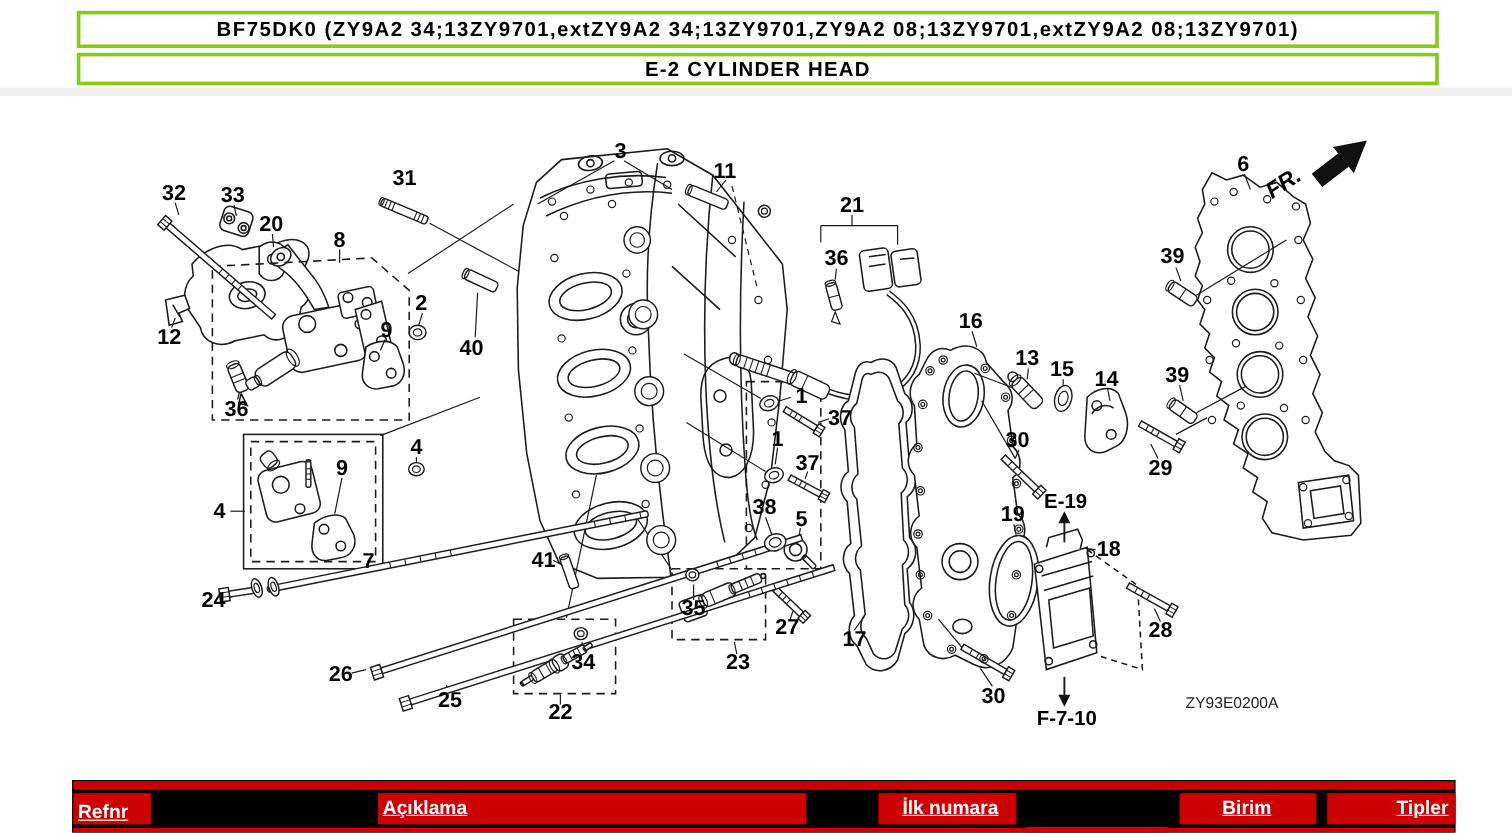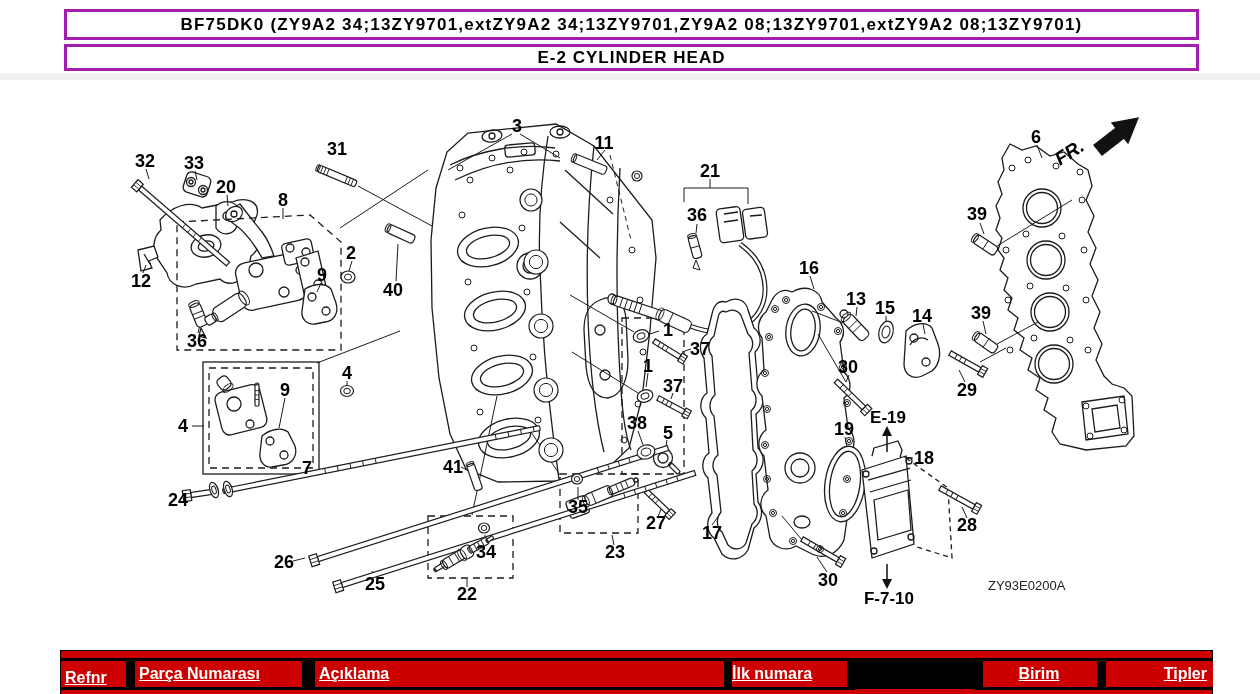--- a/index.html
+++ b/index.html
@@ -1,17 +1,17 @@
 <!DOCTYPE html>
 <html><head>
 <meta charset="utf-8">
 <style>
   html,body{margin:0;padding:0;background:#fff;width:1260px;height:694px;overflow:hidden;}
   .page{position:relative;width:1260px;height:694px;font-family:"Liberation Sans",sans-serif;}
-  .hbox{position:absolute;left:64px;width:1129px;border:3px solid #a21caf;background:#fff;
+  .hbox{position:absolute;left:64px;width:1129px;border:3px solid #84cc16;background:#fff;
         display:flex;align-items:center;justify-content:center;font-weight:bold;color:#000;}
   .hbox1{top:9px;height:25px;font-size:17px;letter-spacing:1.2px;}
   .hbox2{top:44px;height:21px;font-size:17px;letter-spacing:1px;}
   .gray-strip{position:absolute;left:0;top:73px;width:1260px;height:7px;background:#f0f0f0;}
   .diagram{position:absolute;left:0;top:80px;width:1260px;height:570px;}
   .diagram svg{position:absolute;left:0;top:0;}
   .plabel{position:absolute;transform:translate(-50%,-50%);font-weight:bold;font-size:18px;color:#000;white-space:nowrap;}
   .pcode{position:absolute;transform:translate(-50%,-50%);font-weight:bold;font-size:17px;color:#000;white-space:nowrap;}
   .pcode2{position:absolute;font-size:13px;color:#222;white-space:nowrap;}
   .ptable{position:absolute;left:60px;top:650px;width:1153px;height:44px;background:#000;}
@@ -732,27 +732,24 @@
         <div class="pcode2" style="left: 988px; top: 498px;">ZY93E0200A</div>
       </div>
   </div>
 
   <div class="ptable">
     <div class="ptable-top"></div>
     <div class="ptable-row" id="thead">
         <div class="pcell" style="left: 1px; width: 65px; justify-content: flex-start; padding-left: 4px; padding-right: 6px; box-sizing: border-box; align-items: flex-end;">
           <span>Refnr</span>
         </div>
-        <div class="pcell" style="left: 75px; width: 167px; justify-content: flex-start; padding-left: 4px; padding-right: 6px; box-sizing: border-box;">
-          <span>Parça Numarası</span>
-        </div>
-        <div class="pcell" style="left: 255px; width: 409px; justify-content: flex-start; padding-left: 4px; padding-right: 6px; box-sizing: border-box;">
+        <div class="pcell" style="left: 255px; width: 357px; justify-content: flex-start; padding-left: 4px; padding-right: 6px; box-sizing: border-box;">
           <span>Açıklama</span>
         </div>
-        <div class="pcell" style="left: 672px; width: 115px; justify-content: flex-start; padding-left: 0; padding-right: 6px; box-sizing: border-box;">
+        <div class="pcell" style="left: 672px; width: 115px; justify-content: flex-start; padding-left: 20px; padding-right: 6px; box-sizing: border-box;">
           <span>İlk numara</span>
         </div>
         <div class="pcell" style="left: 795px; width: 118px; justify-content: flex-start; padding-left: 4px; padding-right: 6px; box-sizing: border-box; margin-top: 28px;">
           <span>Son</span>
         </div>
         <div class="pcell" style="left: 923px; width: 114px; justify-content: center; padding-left: 4px; padding-right: 6px; box-sizing: border-box;">
           <span>Birim</span>
         </div>
         <div class="pcell" style="left: 1046px; width: 107px; justify-content: flex-end; padding-left: 4px; padding-right: 6px; box-sizing: border-box;">
           <span>Tipler</span>

